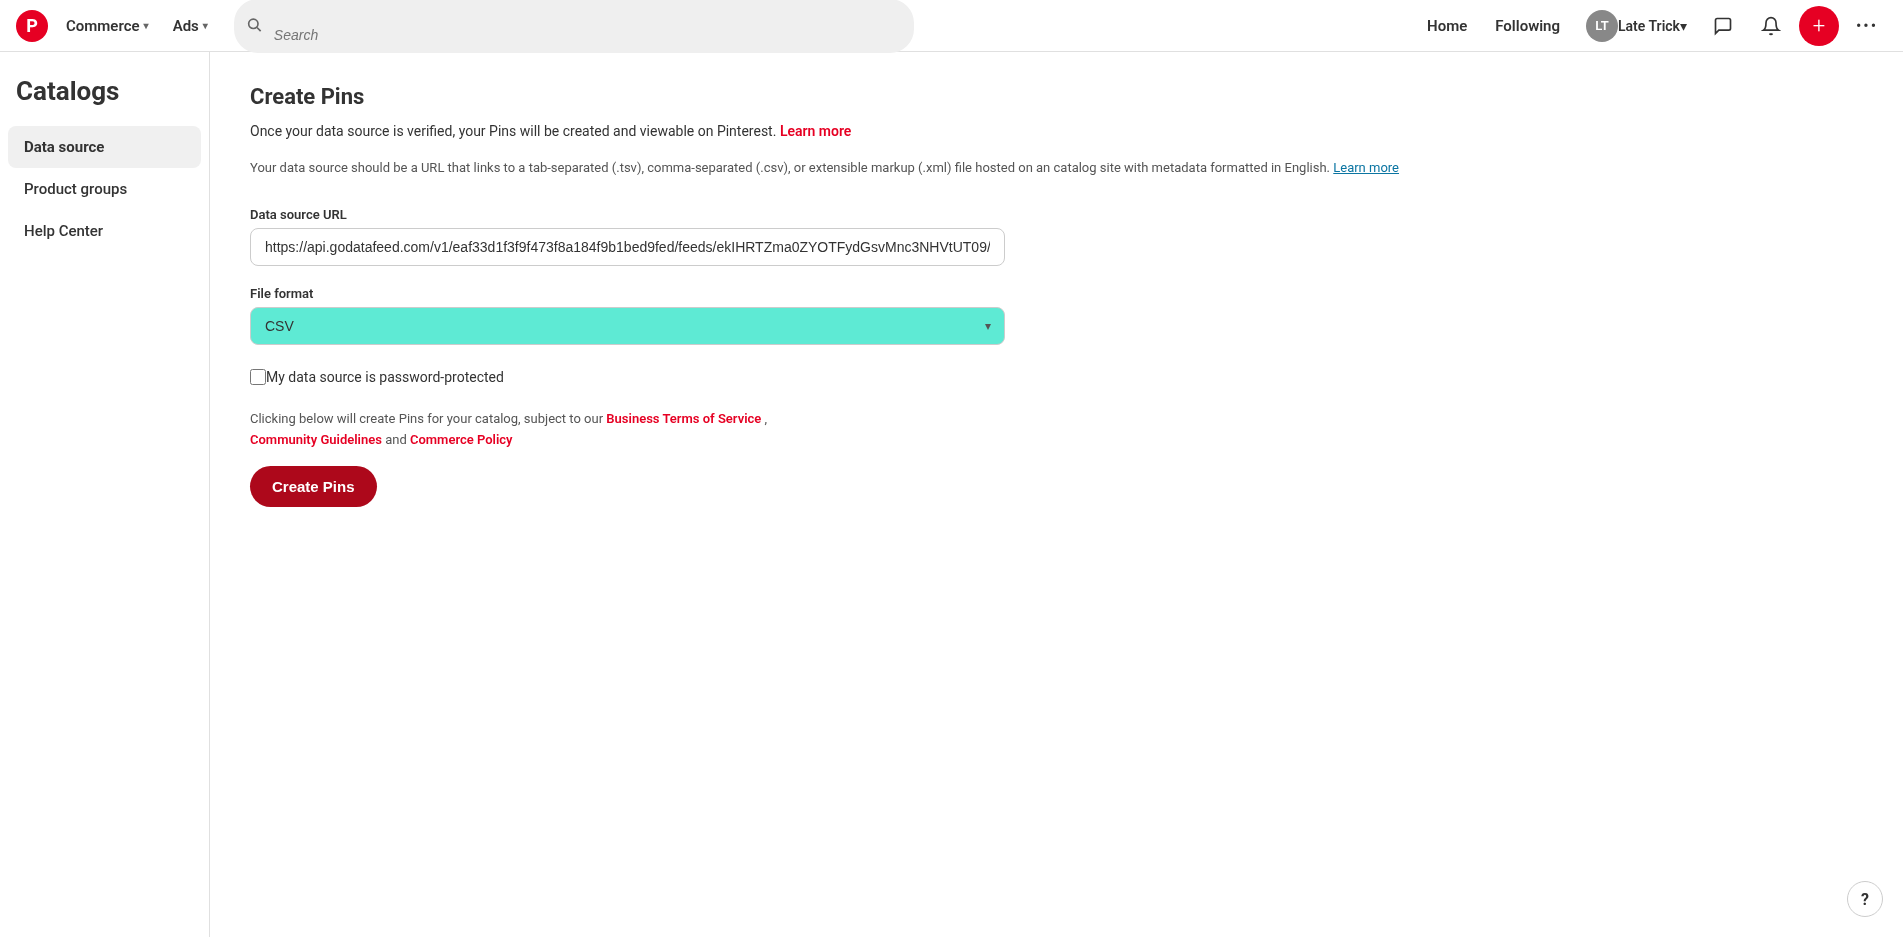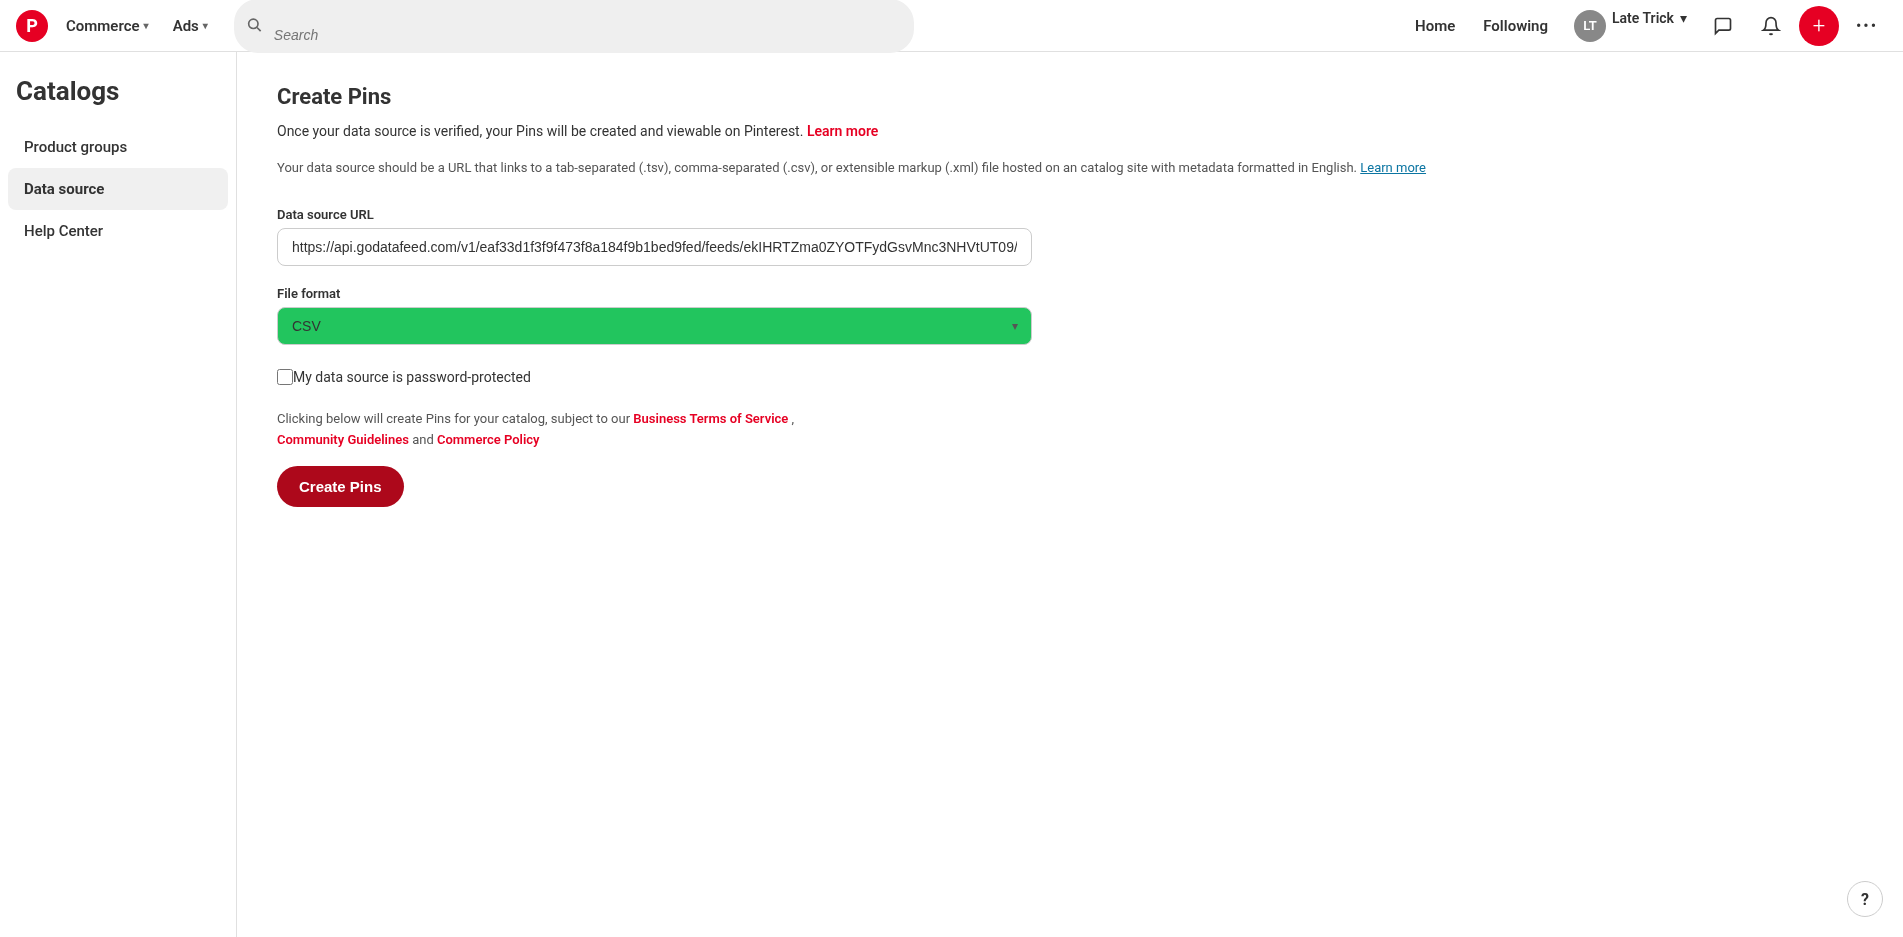--- a/index.html
+++ b/index.html
@@ -74,21 +74,21 @@
     }
     .header-right-link {
       font-weight: 600;
       font-size: 15px;
       color: #333;
       cursor: pointer;
       padding: 6px 10px;
       border-radius: 24px;
     }
     .header-user {
-      display: flex; gap: 6px;
+      display: flex; align-items: center; 
       cursor: pointer;
       padding: 4px 8px;
       border-radius: 24px;
     }
     .header-avatar {
       width: 32px; height: 32px;
       background: #888;
       border-radius: 50%;
       display: flex; align-items: center; justify-content: center;
       color: #fff;
@@ -117,21 +117,21 @@
 
     
     .page-wrap {
       margin-top: 52px;
       display: flex;
       min-height: calc(100vh - 52px);
     }
 
     
     .sidebar {
-      width: 237px;
+      width: 210px;
       flex-shrink: 0;
       padding: 24px 0;
       border-right: 1px solid #e0e0e0;
     }
     .page-title {
       font-size: 26px;
       font-weight: 700;
       padding: 0 16px 20px 16px;
     }
     .sidebar-item {
@@ -202,21 +202,21 @@
     }
     .form-select {
       width: 100%;
       padding: 10px 14px;
       border: 1px solid #ccc;
       border-radius: 8px;
       font-size: 14px;
       outline: none;
       color: #333;
       appearance: none;
-      background: #22c55e;
+      background: #5eead4;
       cursor: pointer;
     }
     .form-select-chevron {
       position: absolute;
       right: 14px;
       top: 50%;
       transform: translateY(-50%);
       pointer-events: none;
       color: #555;
       font-size: 12px;
@@ -332,25 +332,25 @@
       <span style="letter-spacing:2px;font-size:16px;">•••</span>
     </div>
   </div>
 </header>
 
 <div class="page-wrap">
 
   <aside class="sidebar">
     <h1 class="page-title">Catalogs</h1>
 
+    <div class="sidebar-item active">
+      <span>Data source</span>
+    </div>
     <div class="sidebar-item">
       <span>Product groups</span>
-    </div>
-    <div class="sidebar-item active">
-      <span>Data source</span>
     </div>
     <div class="sidebar-item">
       <span>Help Center</span>
     </div>
   </aside>
 
   <main class="content">
     <h2 class="form-title">Create Pins</h2>
 
     <p class="form-description">

